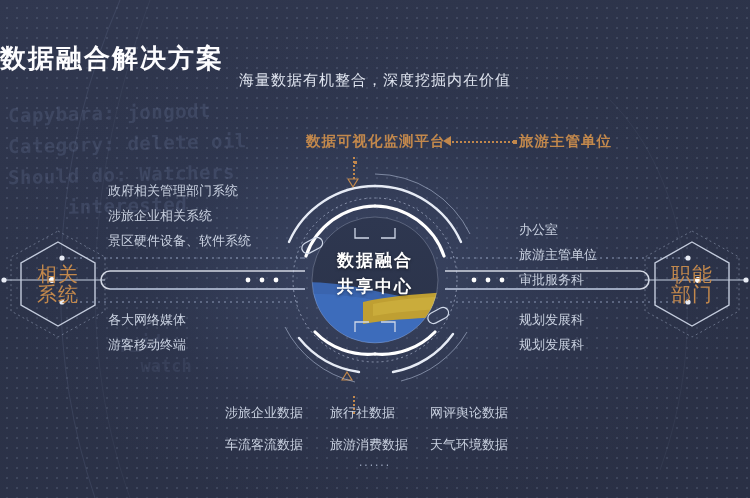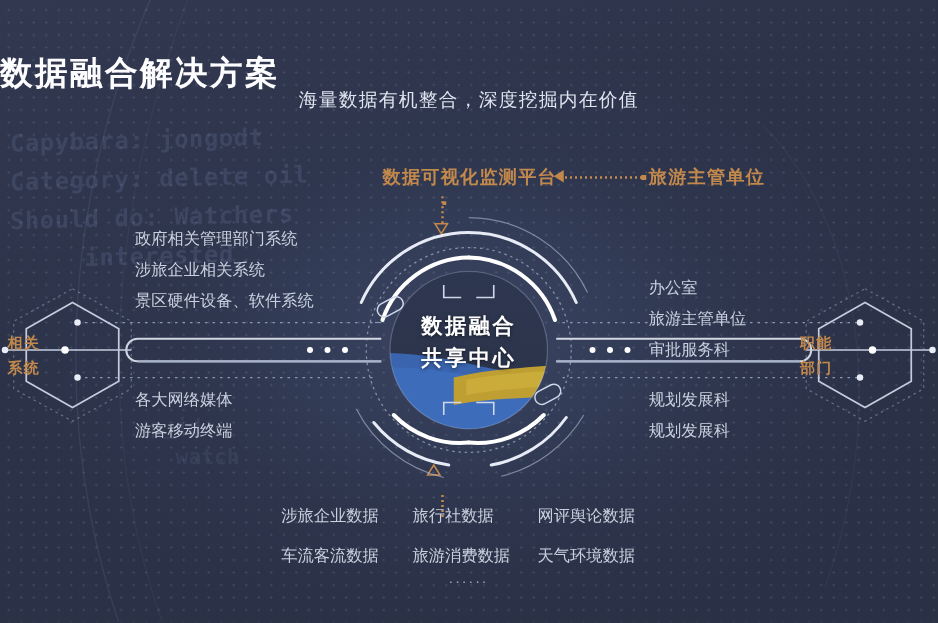--- a/index.html
+++ b/index.html
@@ -90,22 +90,22 @@
   #vdot-bot{left:353px;top:396px;height:18px;}
   #tri-up{position:absolute;left:347px;top:380px;width:12px;height:10px;}
   .tri-out{fill:none;stroke:#c2884c;stroke-width:1.2;}
 
   
   .hex-wrap{position:absolute;width:104px;height:112px;}
   #hex-left{left:6px;top:228px;}
   #hex-right{left:640px;top:228px;}
   .hex-label{
     position:absolute;inset:0;display:flex;flex-direction:column;
-    justify-content:center;
-    color:#c2884c;font-size:12px;font-weight:bold;line-height:20px;letter-spacing:1px;
+    align-items:center;justify-content:center;
+    color:#c2884c;font-size:20px;font-weight:normal;line-height:20px;letter-spacing:1px;
   }
 
   
   #pipes{position:absolute;inset:0;pointer-events:none;}
 
   
   #core{position:absolute;left:255px;top:152px;width:240px;height:240px;}
   .core-text{
     position:absolute;left:0;right:0;top:96px;text-align:center;
     color:#ffffff;font-size:17px;font-weight:bold;line-height:26px;

